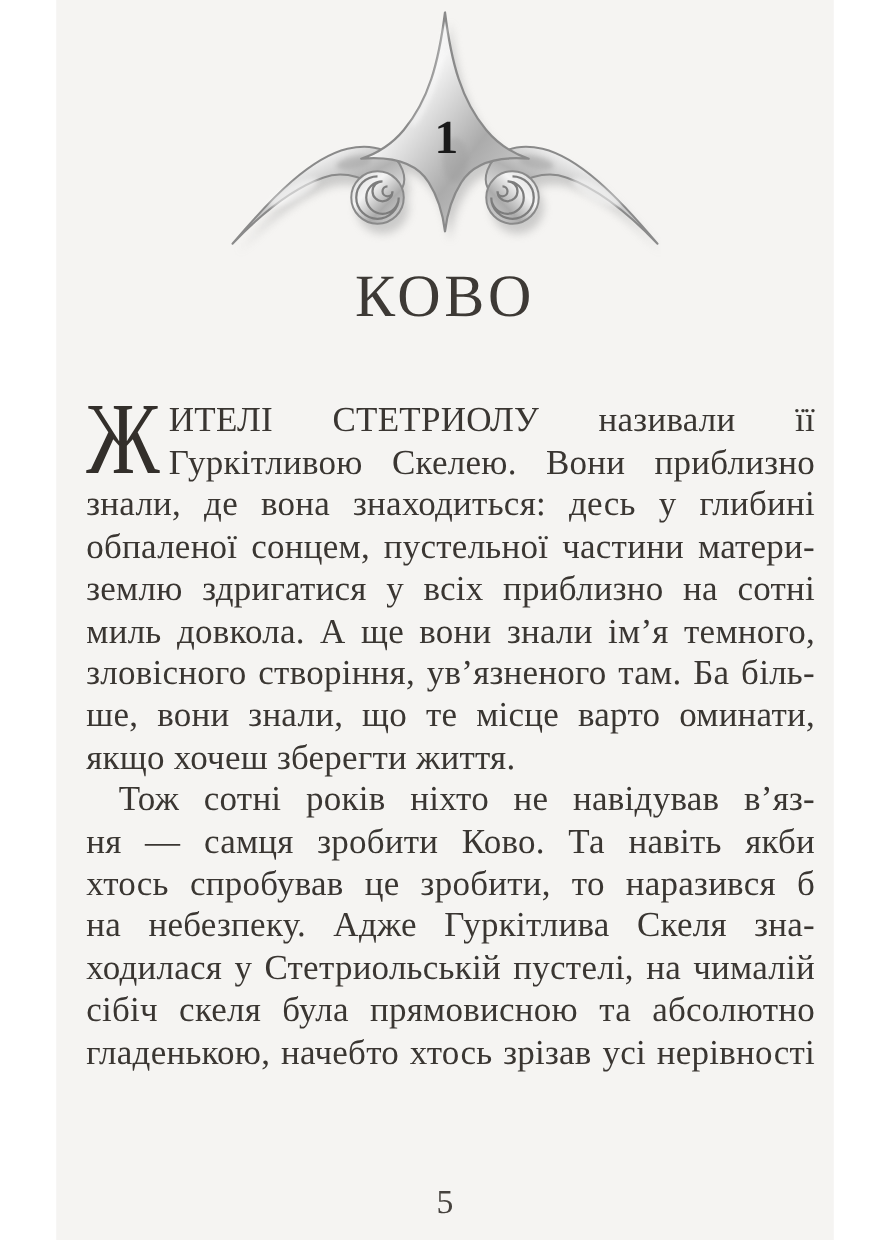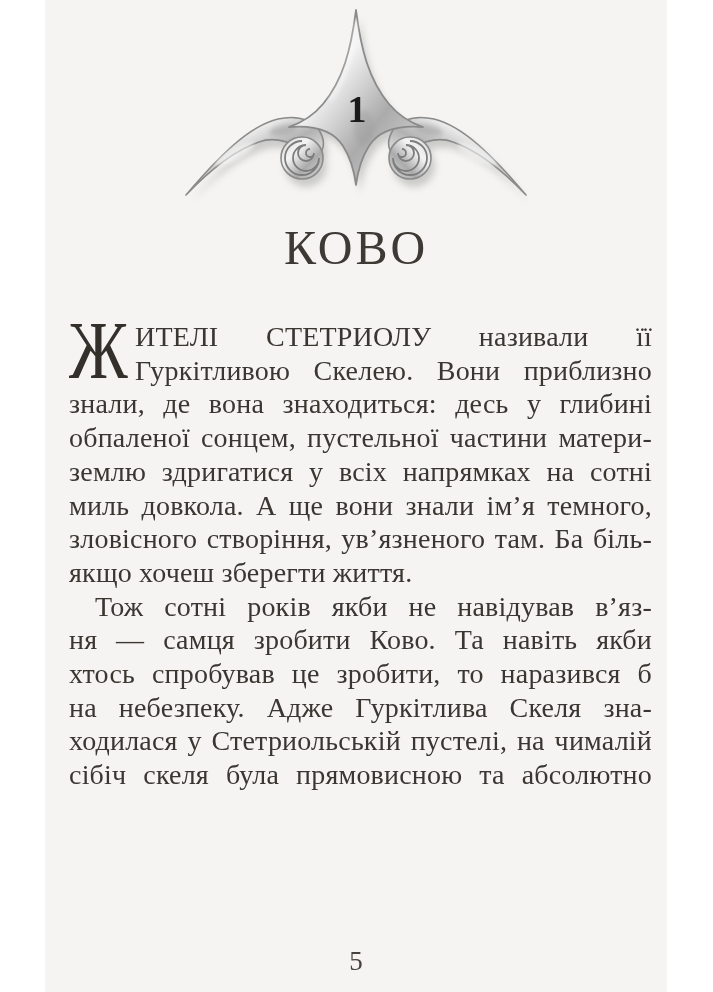--- a/index.html
+++ b/index.html
@@ -20,21 +20,21 @@
   .ornament-wrap {
     position: absolute;
     top: 8px; left: 50%;
     width: 346px; height: 208px;
     transform: translateX(-50%);
   }
   .ornament-wrap svg { display: block; width: 346px; height: 208px; }
   .chapter-title {
     position: absolute;
     top: 212px; left: 0; right: 0;
-    margin: 10px;
+    margin: 0;
     text-align: center;
     font-size: 48px;
     line-height: 52px;
     font-weight: normal;
     letter-spacing: 3px;
     color: #3d3935;
   }
   .body-text {
     position: absolute;
     top: 320px; left: 24px; right: 15px;
@@ -132,31 +132,33 @@
 
     <h1 class="chapter-title">КОВО</h1>
 
     <div class="body-text" id="body-text">
         <div class="paragraph">
           <span class="drop-cap">Ж</span>
           <div class="text-line cap-indent">ИТЕЛІ СТЕТРИОЛУ називали її</div>
           <div class="text-line cap-indent">Гуркітливою Скелею. Вони приблизно</div>
           <div class="text-line">знали, де вона знаходиться: десь у глибині</div>
           <div class="text-line">обпаленої сонцем, пустельної частини матери-</div>
-          <div class="text-line">землю здригатися у всіх напрямках на сотні</div>
+          <div class="text-line">землю здригатися у всіх приблизно на сотні</div>
           <div class="text-line">миль довкола. А ще вони знали ім’я темного,</div>
           <div class="text-line">зловісного створіння, ув’язненого там. Ба біль-</div>
+          <div class="text-line">ше, вони знали, що те місце варто оминати,</div>
           <div class="text-line para-end">якщо хочеш зберегти життя.</div>
         </div>
         <div class="paragraph">
-          <div class="text-line first-indent">Тож сотні років якби не навідував в’яз-</div>
+          <div class="text-line first-indent">Тож сотні років ніхто не навідував в’яз-</div>
           <div class="text-line">ня — самця зробити Ково. Та навіть якби</div>
           <div class="text-line">хтось спробував це зробити, то наразився б</div>
           <div class="text-line">на небезпеку. Адже Гуркітлива Скеля зна-</div>
           <div class="text-line">ходилася у Стетриольській пустелі, на чималій</div>
           <div class="text-line">сібіч скеля була прямовисною та абсолютно</div>
+          <div class="text-line">гладенькою, начебто хтось зрізав усі нерівності</div>
         </div>
       </div>
 
     <div class="page-number">5</div>
 
   </div>
 </div>
 
 </body></html>

